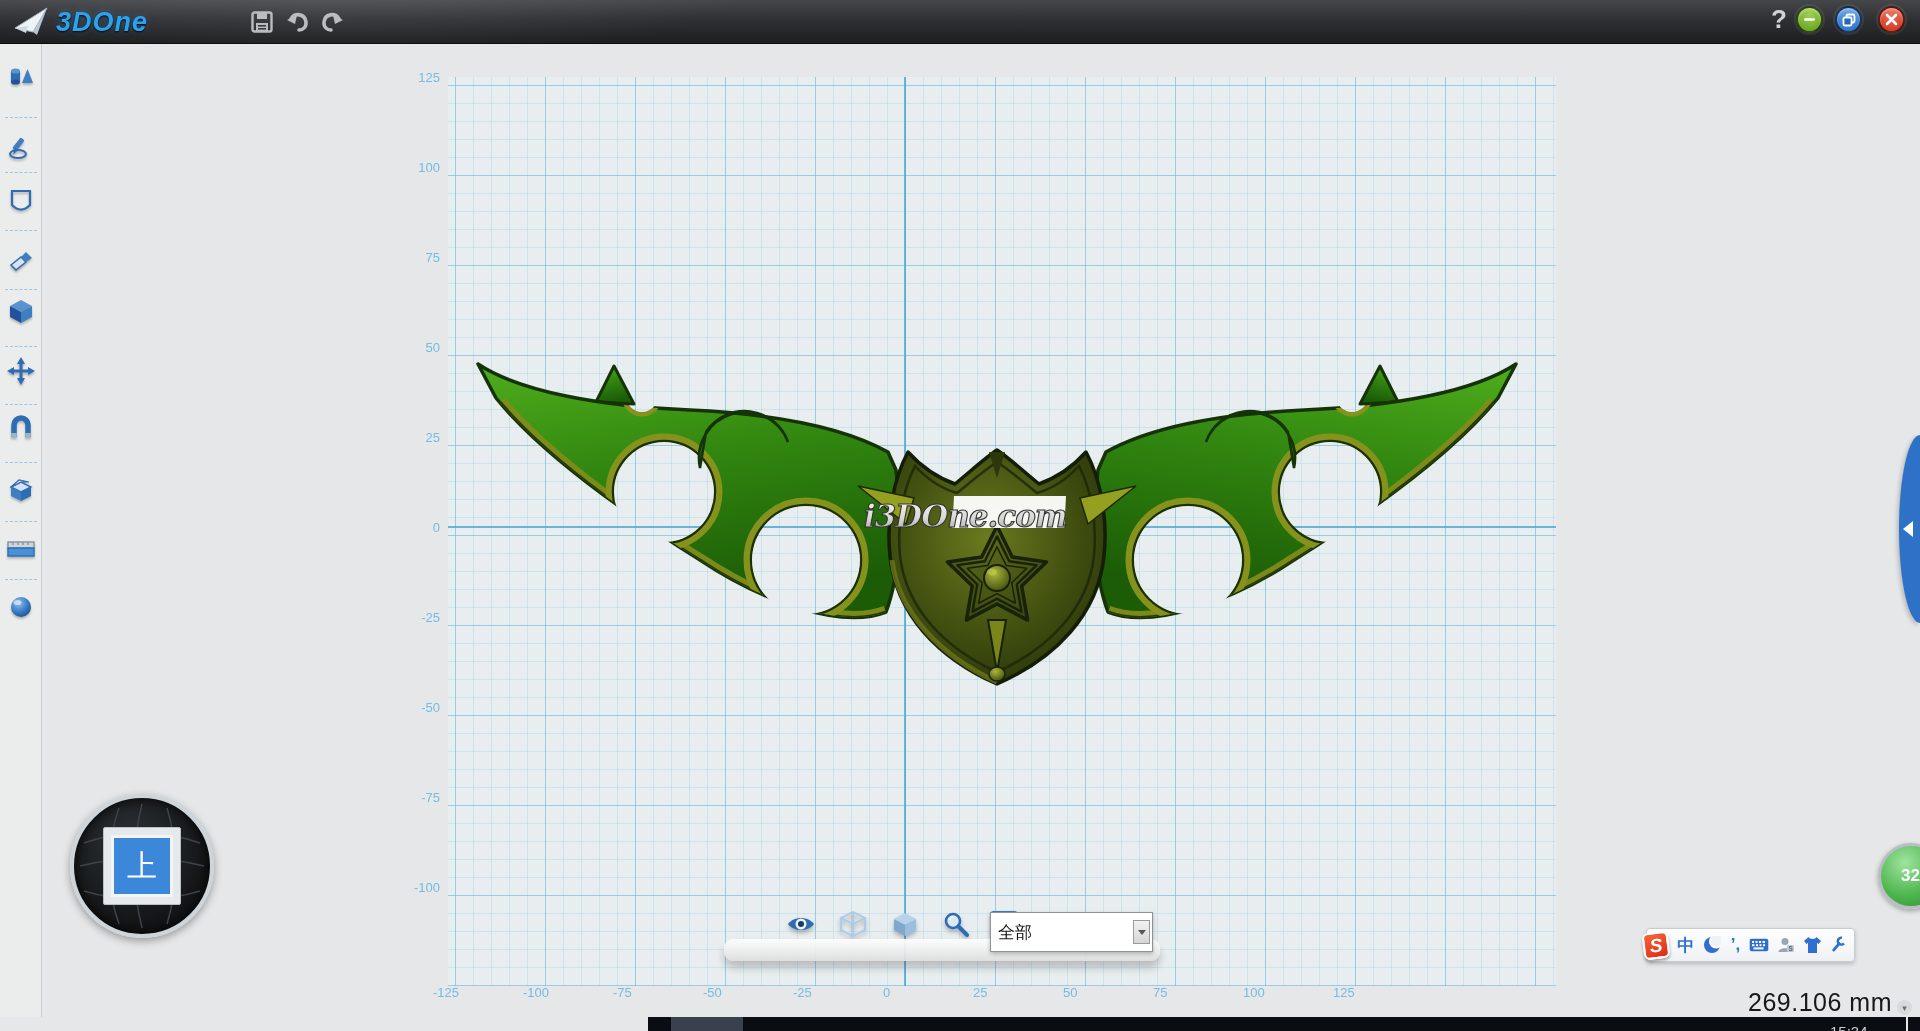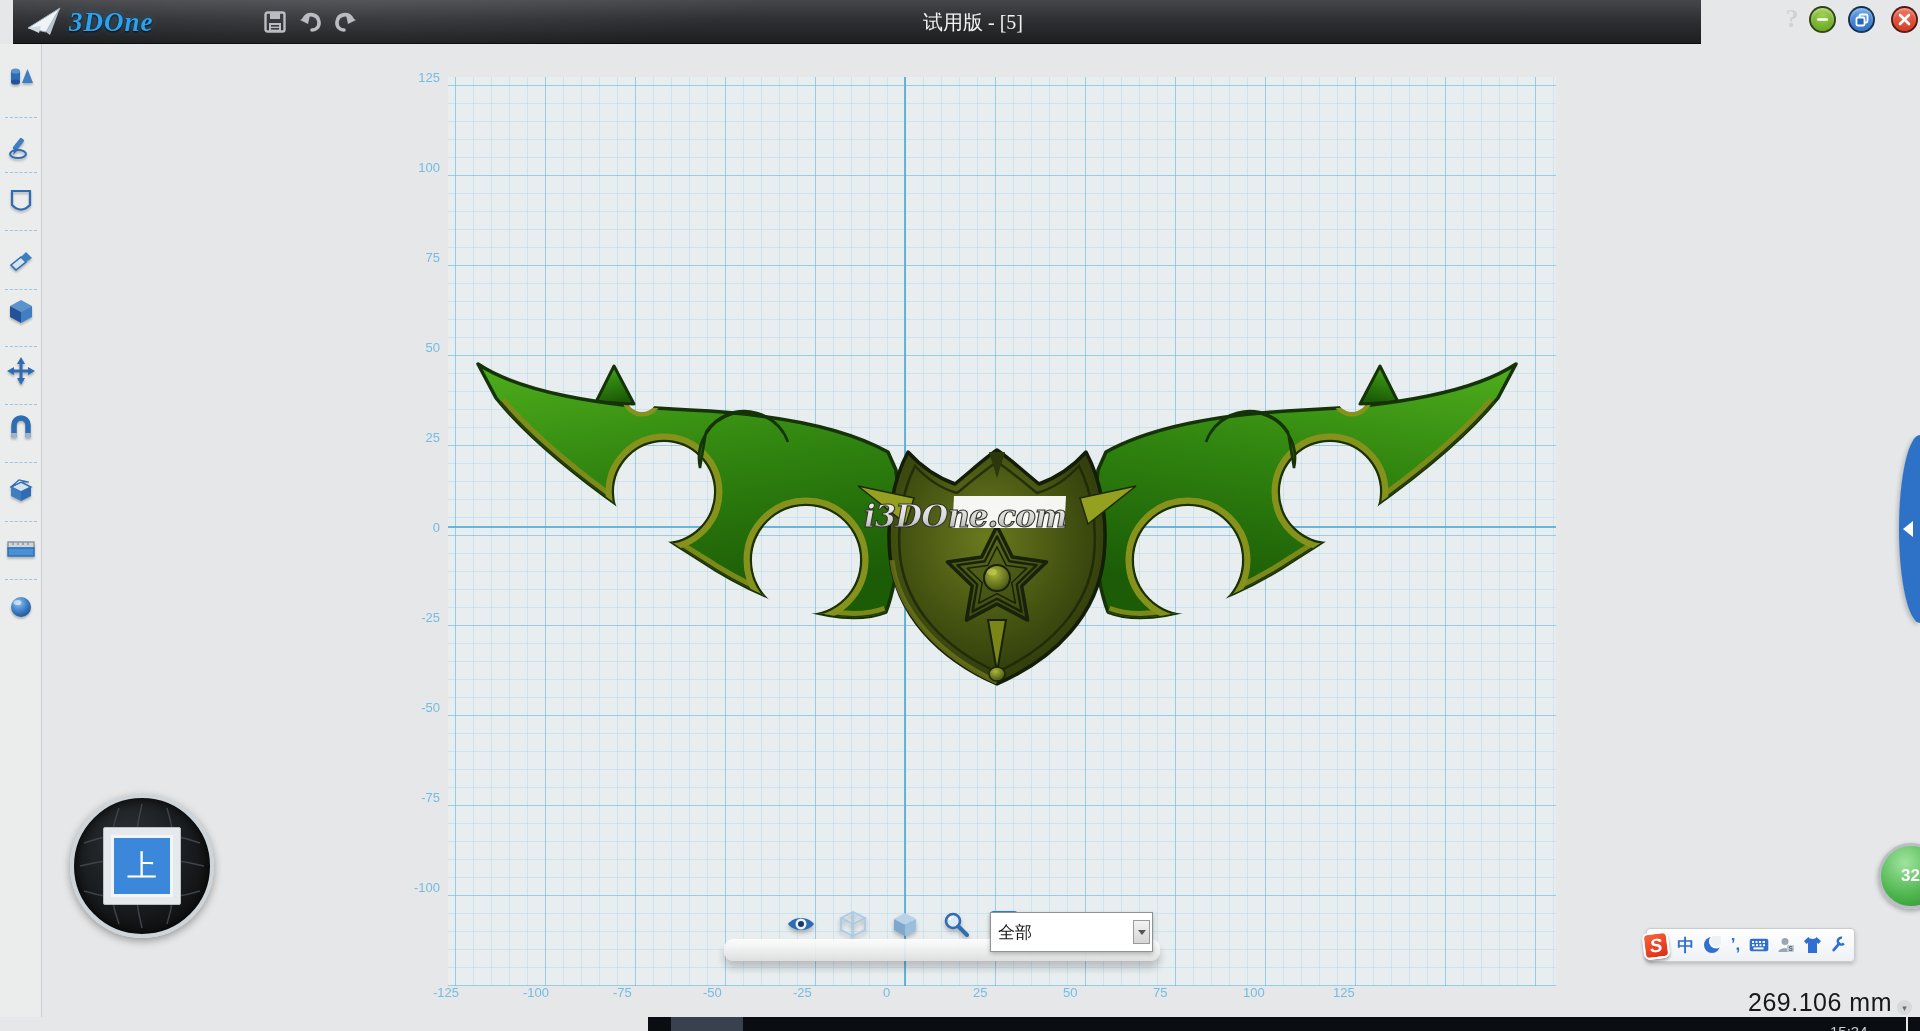--- a/index.html
+++ b/index.html
@@ -1,23 +1,23 @@
 <!DOCTYPE html>
 <html><head>
 <meta charset="utf-8">
 <style>
   * { margin:0; padding:0; box-sizing:border-box; }
   html,body { width:1920px; height:1031px; overflow:hidden; background:#e5e7e8;
               font-family:"Liberation Sans", sans-serif; }
   #stage { position:absolute; width:1920px; height:1031px; overflow:hidden; }
 
   
-  #topbar { position:absolute; left:13px; top:0; width:1688px; height:44px;
+  #topbar { position:absolute; left:0; top:0; width:1920px; height:44px;
     background:linear-gradient(180deg,#46474b 0%,#2f3033 45%,#1d1e20 100%);
-    border-bottom:1px solid #0c0c0d;font-family:Liberation Serif, serif; }
+    border-bottom:1px solid #0c0c0d; }
   #topbar .sweep { position:absolute; left:0; top:0; width:900px; height:44px;
     background:radial-gradient(ellipse 620px 120px at 330px -20px, rgba(255,255,255,.10), rgba(255,255,255,0) 70%); }
   #logo { position:absolute; left:14px; top:5px; height:34px; display:flex; align-items:center; gap:6px; }
   #logo .brand { font-size:27px; font-weight:bold; font-style:italic; letter-spacing:1px;
     color:#2aa3ef; text-shadow:0 1px 2px #000, 0 0 6px rgba(60,170,255,.35); }
   .tb-ico { position:absolute; top:7px; width:30px; height:30px; display:flex;
     align-items:center; justify-content:center; cursor:pointer; }
   #win-title { position:absolute; left:660px; top:0; width:600px; height:44px;
     display:flex; align-items:center; justify-content:center;
     color:#f2f2f2; font-size:20px; }
@@ -160,21 +160,20 @@
         <polygon points="1,10 11,5 9,14" fill="#b9bdc2"></polygon>
       </svg>
     </div>
     <div class="tb-ico" style="left:317px">
       <svg width="24" height="24" viewBox="0 0 24 24">
         <path d="M19,9 C15,2 5,4 4,12 C3.5,17 7,20 11,20" fill="none" stroke="#b9bdc2" stroke-width="3.6" stroke-linecap="round"></path>
         <polygon points="23,10 13,5 15,14" fill="#b9bdc2"></polygon>
       </svg>
     </div>
 
-    <div id="win-title">试用版 - [5]</div>
     <div id="help-btn">?</div>
 
     <div class="winbtn" id="btn-min">
       <svg width="13" height="13" viewBox="0 0 13 13">
           <rect x="1" y="5.2" width="11" height="2.6" rx="1.3" fill="#fff"></rect>
         </svg>
     </div>
     <div class="winbtn" id="btn-rest">
       <svg width="14" height="14" viewBox="0 0 14 14">
         <rect x="4.5" y="1.5" width="8" height="8" rx="1.5" fill="none" stroke="#fff" stroke-width="1.8"></rect>

